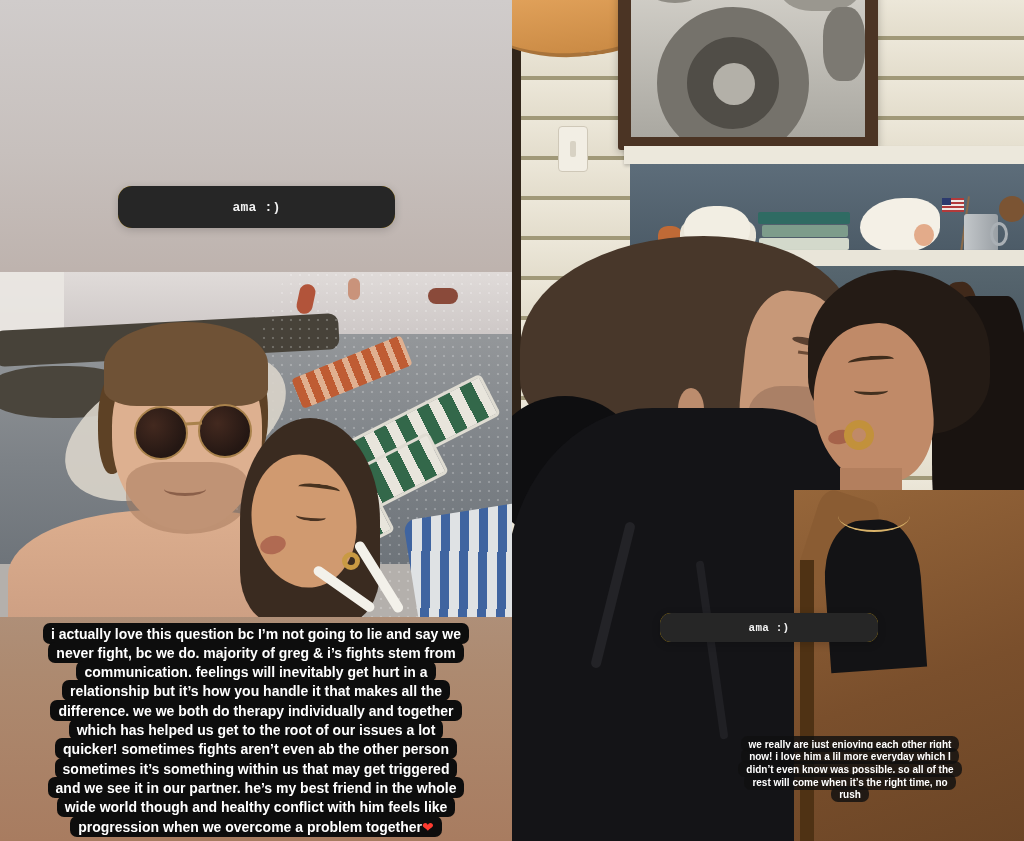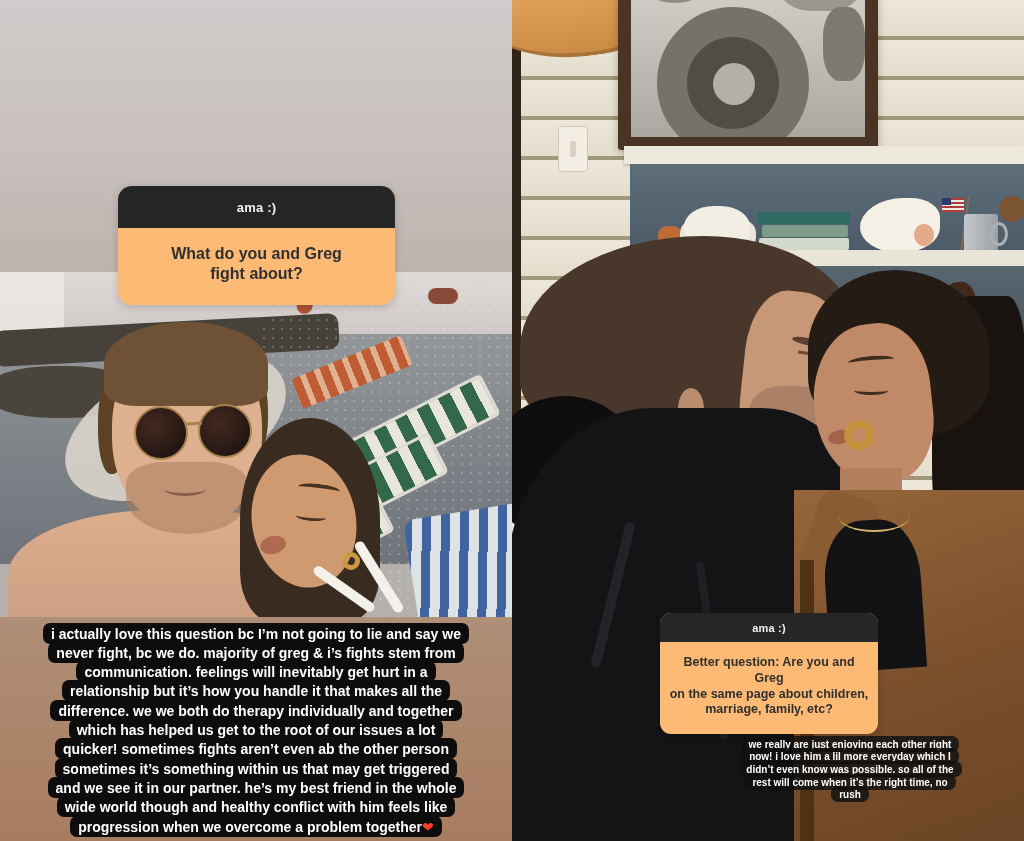--- a/index.html
+++ b/index.html
@@ -124,21 +124,21 @@
   .rp-wlips { position:absolute; left:316px; top:430px; width:24px; height:14px; background:#a5624a; border-radius:50%; transform:rotate(-10deg); }
   .rp-earring { position:absolute; left:332px; top:420px; width:30px; height:30px; border:8px solid #c2913b; border-radius:50%; transform:rotate(15deg); }
   .rp-neck { position:absolute; left:328px; top:468px; width:62px; height:56px; background:#b37f5e; }
   .rp-necklace { position:absolute; left:326px; top:500px; width:72px; height:32px; border-bottom:2px solid #d9b36a; border-radius:50%; }
   .rp-suede { position:absolute; left:282px; top:490px; width:230px; height:351px; background:linear-gradient(160deg,#96663a,#7a4f2c 55%,#6b4526); }
   .rp-lapel { position:absolute; left:296px; top:494px; width:62px; height:95px; background:#8a5c33; border-radius:20%; transform:rotate(18deg); }
   .rp-seam { position:absolute; left:288px; top:560px; width:14px; height:281px; background:#4f3214; }
   .rp-wtop { position:absolute; left:314px; top:520px; width:96px; height:150px; background:#131315; border-radius:40% 40% 0 0; transform:rotate(-4deg); }
 
   
-  .qcard { position:absolute; background:#fdba74; box-shadow:0 2px 8px rgba(0,0,0,.18); overflow:hidden; }
+  .qcard { position:absolute; background:#eab308; box-shadow:0 2px 8px rgba(0,0,0,.18); overflow:hidden;font-family:Liberation Mono, monospace; }
   .qcard-left { left:118px; top:186px; width:277px; border-radius:14px; }
   .qcard-right { left:148px; top:613px; width:218px; border-radius:11px; }
   .qcard-header { background:#262626; color:#f1f1f1; font-weight:700; display:flex; align-items:center; justify-content:center; letter-spacing:.2px; }
   .qcard-left .qcard-header { height:42px; font-size:13px; }
   .qcard-right .qcard-header { height:29px; font-size:11px; }
   .qcard-body { color:#303030; font-weight:600; text-align:center; white-space:pre-line; }
   .qcard-left .qcard-body { padding:16px 12px 20px; font-size:16px; line-height:1.28; }
   .qcard-right .qcard-body { padding:13px 8px 16px; font-size:12.5px; line-height:1.26; }
 
   
@@ -193,22 +193,20 @@
       <div class="lp-lips"></div>
       <div class="lp-earring"></div>
       <div class="lp-strap1"></div>
       <div class="lp-strap2"></div>
     </figure>
 
     <div class="qcard qcard-left">
       <div class="qcard-header">
         <span>ama :)</span>
       </div>
-      <div class="qcard-body">What do you and Greg
-fight about?</div>
     </div>
 
     <div class="answer answer-left">
       <span class="pill pill-solid"><span>i actually love this question bc I’m not going to lie and say we
 never fight, bc we do. majority of greg &amp; i’s fights stem from
 communication. feelings will inevitably get hurt in a
 relationship but it’s how you handle it that makes all the
 difference. we we both do therapy individually and together
 which has helped us get to the root of our issues a lot
 quicker! sometimes fights aren’t even ab the other person
@@ -281,23 +279,20 @@
       <div class="rp-lapel"></div>
       <div class="rp-seam"></div>
       <div class="rp-wtop"></div>
       <div class="rp-necklace"></div>
     </figure>
 
     <div class="qcard qcard-right">
       <div class="qcard-header">
         <span>ama :)</span>
       </div>
-      <div class="qcard-body">Better question: Are you and Greg
-on the same page about children,
-marriage, family, etc?</div>
     </div>
 
     <div class="answer answer-right">
       <span class="pill pill-trans"><span>we really are just enjoying each other right
 now! i love him a lil more everyday which I
 didn’t even know was possible. so all of the
 rest will come when it’s the right time, no
 rush</span></span>
     </div>
   </section>

